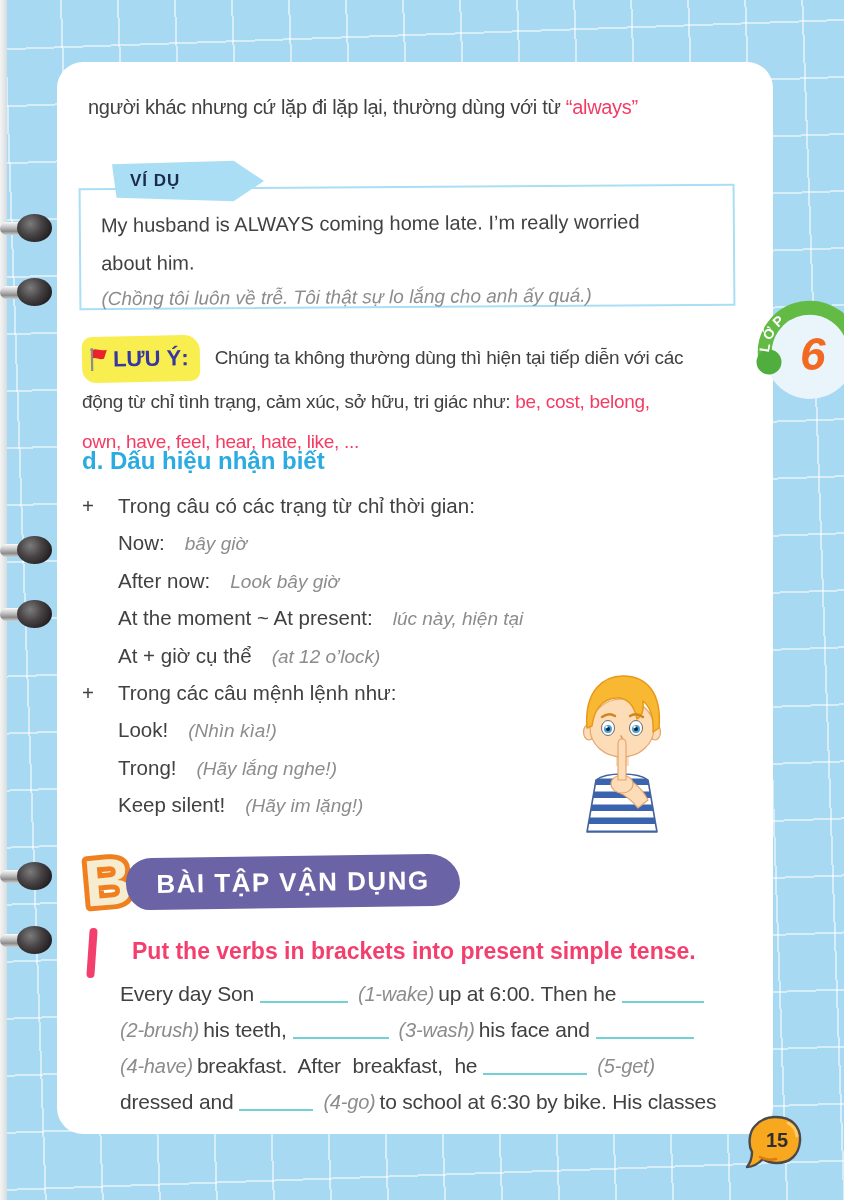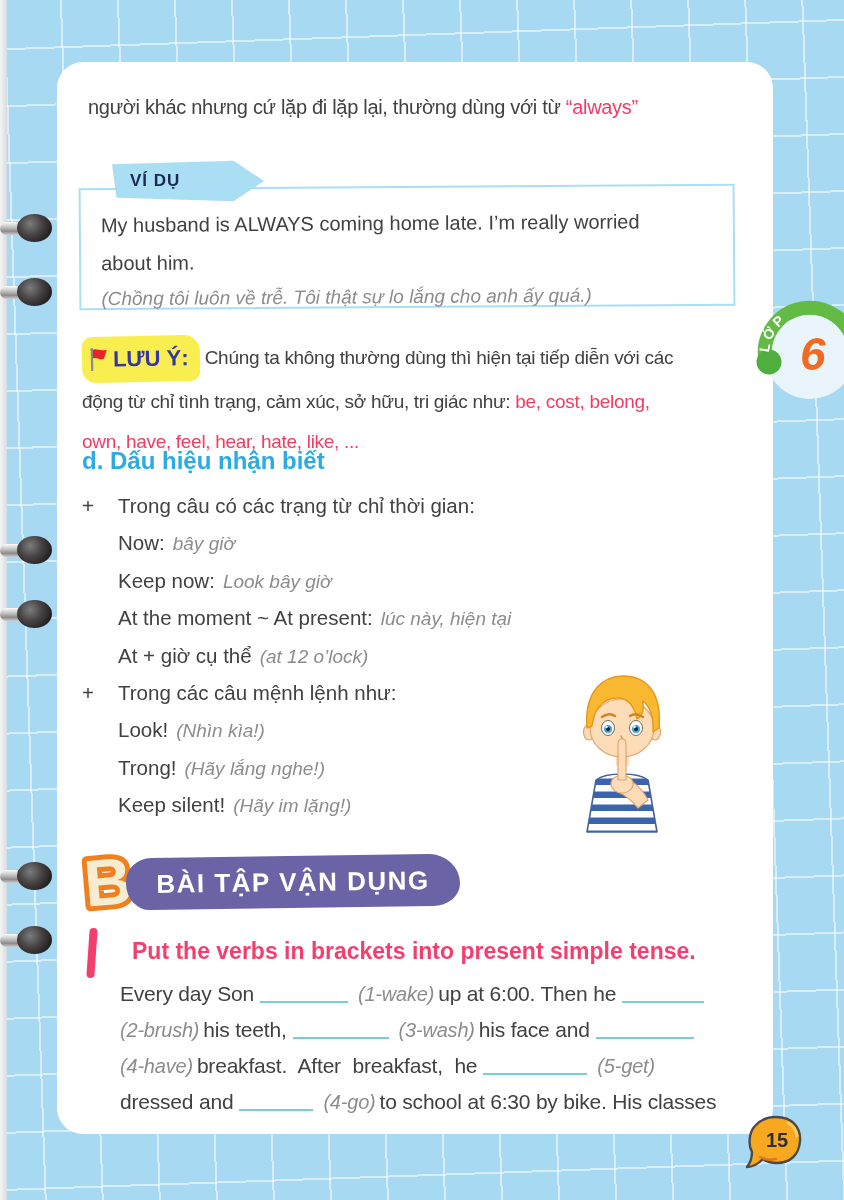--- a/index.html
+++ b/index.html
@@ -48,31 +48,31 @@
     background:#aadef5; clip-path:polygon(0 10%, 80% 2%, 100% 50%, 80% 98%, 3% 90%);
     line-height:42px; padding-left:18px; font-size:17px; font-weight:bold;
     letter-spacing:1px; color:#1c2b4a; }
 
   
   .note { position:absolute; left:82px; top:336px; width:680px; font-size:19px;
     letter-spacing:-0.3px; line-height:40px; }
   .note-label { display:inline-flex; align-items:center; gap:5px; background:#f9ee50;
     padding:3px 11px 3px 6px; border-radius:10px 16px 10px 14px; transform:rotate(-1.2deg);
     color:#3637a0; font-weight:bold; font-size:22px; letter-spacing:0; vertical-align:middle; }
-  .note-t { }
+  .note-t { margin-left:10px; }
 
   
   .hd { position:absolute; left:82px; top:447px; font-size:24px; font-weight:600; color:#2aabe2; }
 
   
   .signals { position:absolute; left:82px; top:487px; font-size:20.5px; }
   .srow { height:37.4px; line-height:37.4px; white-space:nowrap; }
   .srow .plus { display:inline-block; width:36px; }
   .srow.ind { padding-left:36px; }
-  .srow .vi { margin-left:8px; color:#8c8c8e; font-style:italic; font-size:19px; }
+  .srow .vi { margin-left:20px; color:#8c8c8e; font-style:italic; font-size:19px; }
 
   
   .boy { position:absolute; left:556px; top:668px; }
   .grade-badge { position:absolute; left:744px; top:296px; }
   .balloon { position:absolute; left:744px; top:1114px; }
 
   
   .b-letter { position:absolute; left:76px; top:838px; }
   .banner { position:absolute; left:126px; top:856px; width:334px; height:52px;
     background:#6a63a5; border-radius:28px 34px 30px 26px / 50% 62% 48% 55%;
@@ -170,21 +170,21 @@
   <div class="hd">d. Dấu hiệu nhận biết</div>
 
   <div class="signals">
     <div class="srow">
       <span class="plus">+</span><span>Trong câu có các trạng từ chỉ thời gian:</span>
     </div>
     <div class="srow ind">
       <span class="en">Now:</span><span class="vi">bây giờ</span>
     </div>
     <div class="srow ind">
-      <span class="en">Keep now:</span><span class="vi">Look bây giờ</span>
+      <span class="en">After now:</span><span class="vi">Look bây giờ</span>
     </div>
     <div class="srow ind">
       <span class="en">At the moment ~ At present:</span><span class="vi">lúc này, hiện tại</span>
     </div>
     <div class="srow ind">
       <span class="en">At + giờ cụ thể</span><span class="vi">(at 12 o’lock)</span>
     </div>
     <div class="srow">
       <span class="plus">+</span><span>Trong các câu mệnh lệnh như:</span>
     </div>

